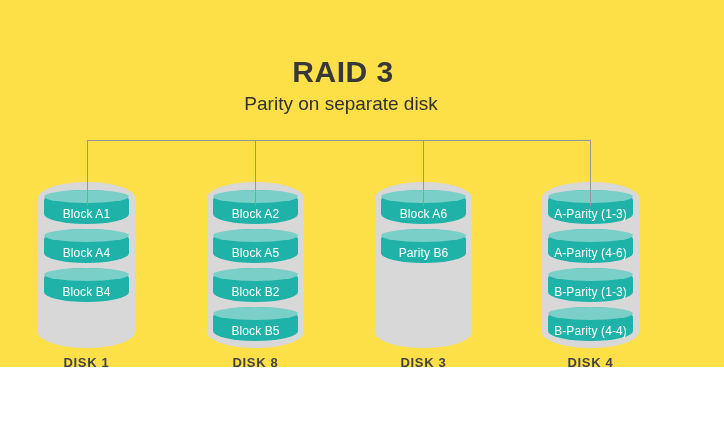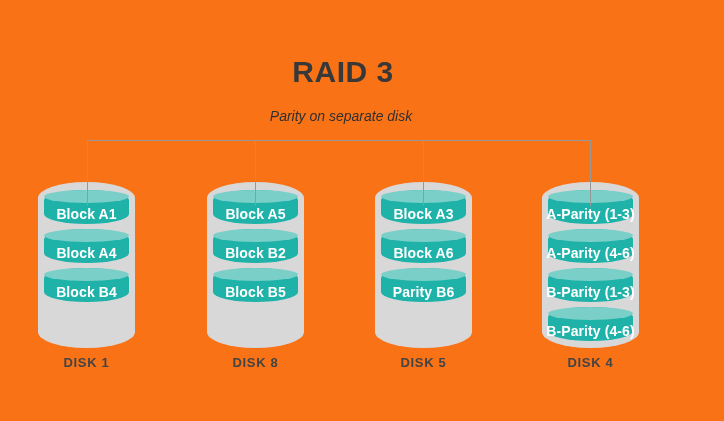--- a/index.html
+++ b/index.html
@@ -1,45 +1,44 @@
 <!DOCTYPE html>
 <html style="--c-block: #1fb2a9; --c-block-top: #7ad0c8; --c-block-text: #ffffff; --c-shell: #d8d8d8; --c-line: #979797; --c-heading: #383838; --c-subheading: #303030; --c-disk-label: #444444;"><head>
 <meta charset="utf-8">
 <style>
   html, body { margin: 0; padding: 0; background: #ffffff; }
   * { box-sizing: border-box; }
   .canvas {
     position: relative;
     width: 724px;
-    height: 421px;
-    background: #f97316;
+    height: 367px;
+    background: #fde047;
     font-family: "Liberation Sans", sans-serif;
     overflow: hidden;
   }
   .title {
     position: absolute;
     top: 55px;
     left: 343px;
     transform: translateX(-50%);
     font-size: 30px;
     font-weight: 800;
     letter-spacing: 0.5px;
     color: var(--c-heading, #383838);
     white-space: nowrap;
   }
   .subtitle {
     position: absolute;
-    top: 108px;
+    top: 93px;
     left: 341px;
     transform: translateX(-50%);
-    font-size: 14px;
+    font-size: 19px;
     font-weight: 400;
     color: var(--c-subheading, #303030);
     white-space: nowrap;
-    font-style: italic;
   }
   .bus-h {
     position: absolute;
     top: 140px;
     left: 87px;
     width: 504px;
     height: 1px;
     background: var(--c-line, #979797);
     z-index: 3;
   }
@@ -96,22 +95,22 @@
   }
   .block-label {
     position: absolute;
     left: 0;
     right: 0;
     top: 13px;
     bottom: 0;
     display: flex;
     align-items: center;
     justify-content: center;
-    font-size: 14px;
-    font-weight: 700;
+    font-size: 12px;
+    font-weight: 400;
     color: var(--c-block-text, #ffffff);
     letter-spacing: 0.1px;
     white-space: nowrap;
   }
   .disk-label {
     margin-top: 7px;
     width: 97px;
     text-align: center;
     font-size: 13px;
     font-weight: 700;
@@ -144,56 +143,56 @@
           </div>
           <div class="block">
             <span class="block-label">Block B4</span>
           </div>
         </div>
         <div class="disk-label">DISK 1</div>
       </div>
       <div class="disk d2">
         <div class="shell">
           <div class="block">
+            <span class="block-label">Block A2</span>
+          </div>
+          <div class="block">
             <span class="block-label">Block A5</span>
           </div>
           <div class="block">
             <span class="block-label">Block B2</span>
           </div>
           <div class="block">
             <span class="block-label">Block B5</span>
           </div>
         </div>
         <div class="disk-label">DISK 8</div>
       </div>
       <div class="disk d3">
         <div class="shell">
           <div class="block">
-            <span class="block-label">Block A3</span>
-          </div>
-          <div class="block">
             <span class="block-label">Block A6</span>
           </div>
           <div class="block">
             <span class="block-label">Parity B6</span>
           </div>
         </div>
-        <div class="disk-label">DISK 5</div>
+        <div class="disk-label">DISK 3</div>
       </div>
       <div class="disk d4">
         <div class="shell">
           <div class="block">
             <span class="block-label">A-Parity (1-3)</span>
           </div>
           <div class="block">
             <span class="block-label">A-Parity (4-6)</span>
           </div>
           <div class="block">
             <span class="block-label">B-Parity (1-3)</span>
           </div>
           <div class="block">
-            <span class="block-label">B-Parity (4-6)</span>
+            <span class="block-label">B-Parity (4-4)</span>
           </div>
         </div>
         <div class="disk-label">DISK 4</div>
       </div>
     </div>
 </div>
 
 </body></html>

